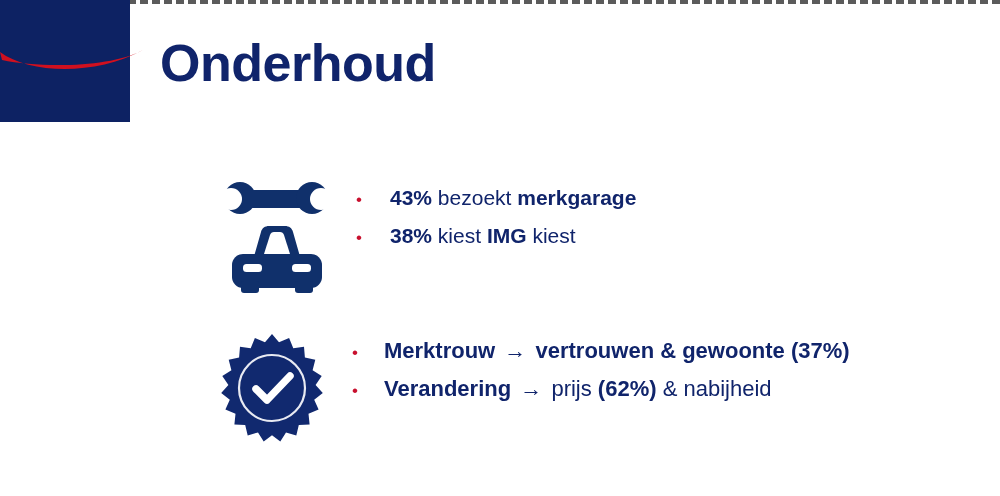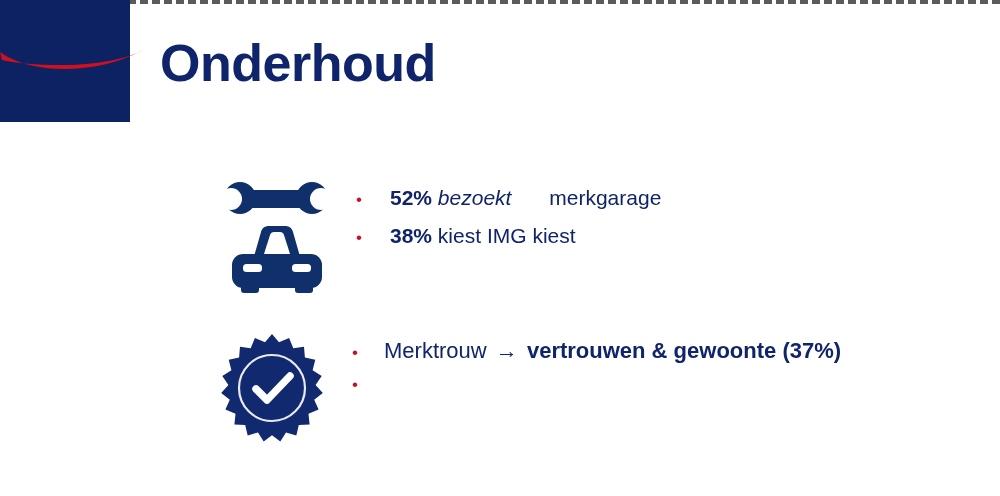--- a/index.html
+++ b/index.html
@@ -218,26 +218,26 @@
       <rect x="70" y="96" width="19" height="8" rx="3.5" fill="#ffffff"></rect>
 
       <rect x="19" y="113" width="18" height="12" rx="3" fill="#10306b"></rect>
       <rect x="73" y="113" width="18" height="12" rx="3" fill="#10306b"></rect>
     </svg>
 
     <div class="group-bullets">
 
       <div class="bullet-row">
         <span class="bullet-dot">•</span>
-        <span class="bullet-text"><span class="" style="font-weight: bold;">52%</span><span class="reg" style="font-weight: normal; font-style: italic;"> bezoekt </span><span class="" style="font-weight: normal; margin-left: 32px;">merkgarage</span></span>
-      </div>
-
-      <div class="bullet-row">
-        <span class="bullet-dot">•</span>
-        <span class="bullet-text"><span class="" style="font-weight: bold;">38%</span><span class="reg" style="font-weight: normal; margin-top: 47px;"> kiest </span><span class="" style="font-weight: normal;">IMG</span><span class="reg" style="font-weight: normal;"> kiest</span></span>
+        <span class="bullet-text"><span class="" style="font-weight: bold;">43%</span><span class="reg" style="font-weight: normal;"> bezoekt </span><span class="" style="font-weight: bold;">merkgarage</span></span>
+      </div>
+
+      <div class="bullet-row">
+        <span class="bullet-dot">•</span>
+        <span class="bullet-text"><span class="" style="font-weight: bold;">38%</span><span class="reg" style="font-weight: normal; margin-top: 47px;"> kiest </span><span class="" style="font-weight: bold;">IMG</span><span class="reg" style="font-weight: normal;"> kiest</span></span>
       </div>
 
     </div>
   </div>
 
   <div class="group" id="group-loyalty">
 
     <svg class="group-icon" width="112" height="112" viewBox="0 0 112 112">
       <g>
         <polygon fill="#11296f" points="
@@ -250,23 +250,24 @@
           38.9,6.0 49.0,10.3"></polygon>
       </g>
       <circle cx="56" cy="56" r="33" fill="none" stroke="#e8eaf2" stroke-width="2.2"></circle>
       <path d="M40 57 L51 68 L74 44" fill="none" stroke="#ffffff" stroke-width="7.5" stroke-linecap="round" stroke-linejoin="round"></path>
     </svg>
 
     <div class="group-bullets">
 
       <div class="bullet-row">
         <span class="bullet-dot">•</span>
-        <span class="bullet-text"><span class="" style="font-weight: normal;">Merktrouw</span><span class="arrow-glyph reg" style="font-weight: normal;"> → </span><span class="reg" style="font-weight: bold;">vertrouwen &amp; gewoonte </span><span class="" style="font-weight: bold; margin-top: 24px;">(37%)</span></span>
-      </div>
-
-      <div class="bullet-row">
-        <span class="bullet-dot">•</span>
+        <span class="bullet-text"><span class="" style="font-weight: bold;">Merktrouw</span><span class="arrow-glyph reg" style="font-weight: normal;"> → </span><span class="reg" style="font-weight: bold;">vertrouwen &amp; gewoonte </span><span class="" style="font-weight: bold; margin-top: 24px;">(37%)</span></span>
+      </div>
+
+      <div class="bullet-row">
+        <span class="bullet-dot">•</span>
+        <span class="bullet-text"><span class="" style="font-weight: bold;">Verandering</span><span class="arrow-glyph reg" style="font-weight: normal;"> → </span><span class="reg" style="font-weight: normal;">prijs </span><span class="" style="font-weight: bold;">(62%)</span><span class="reg" style="font-weight: normal;"> &amp; nabijheid</span></span>
       </div>
 
     </div>
   </div>
 
 </div>
 
 </body></html>

